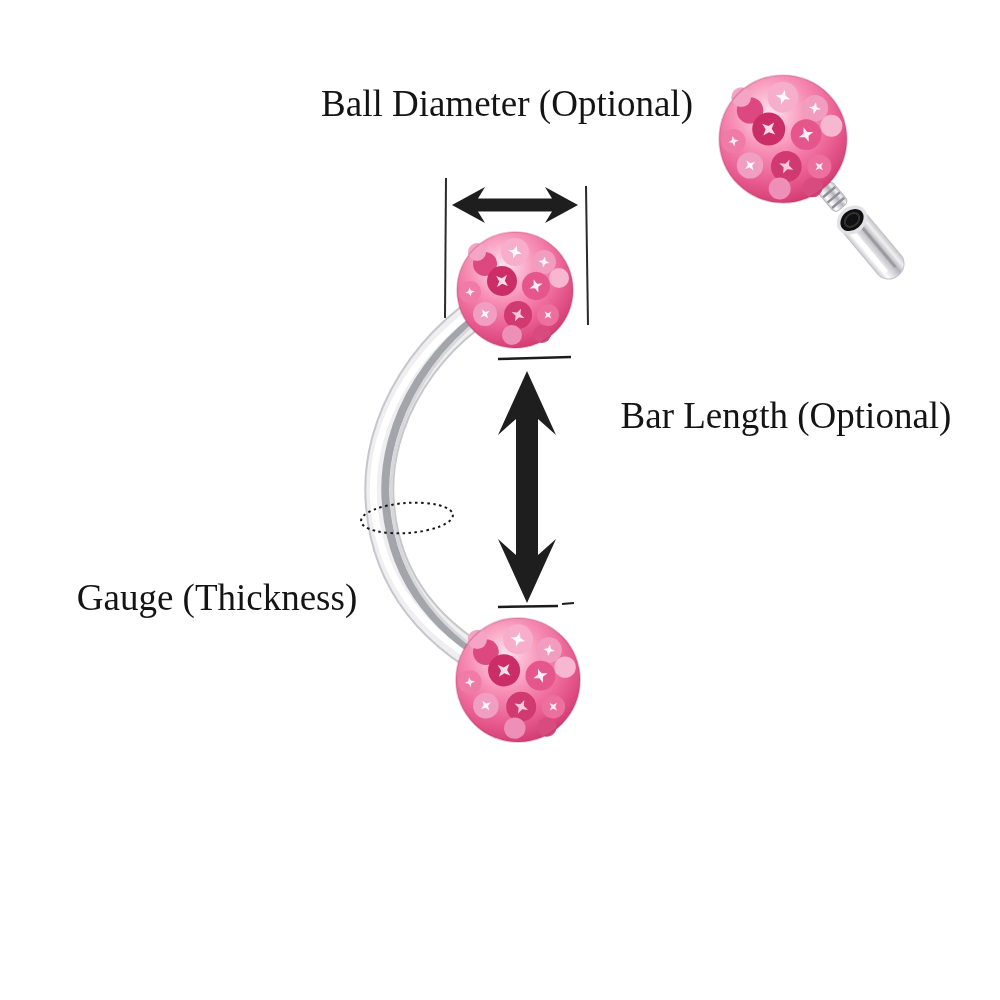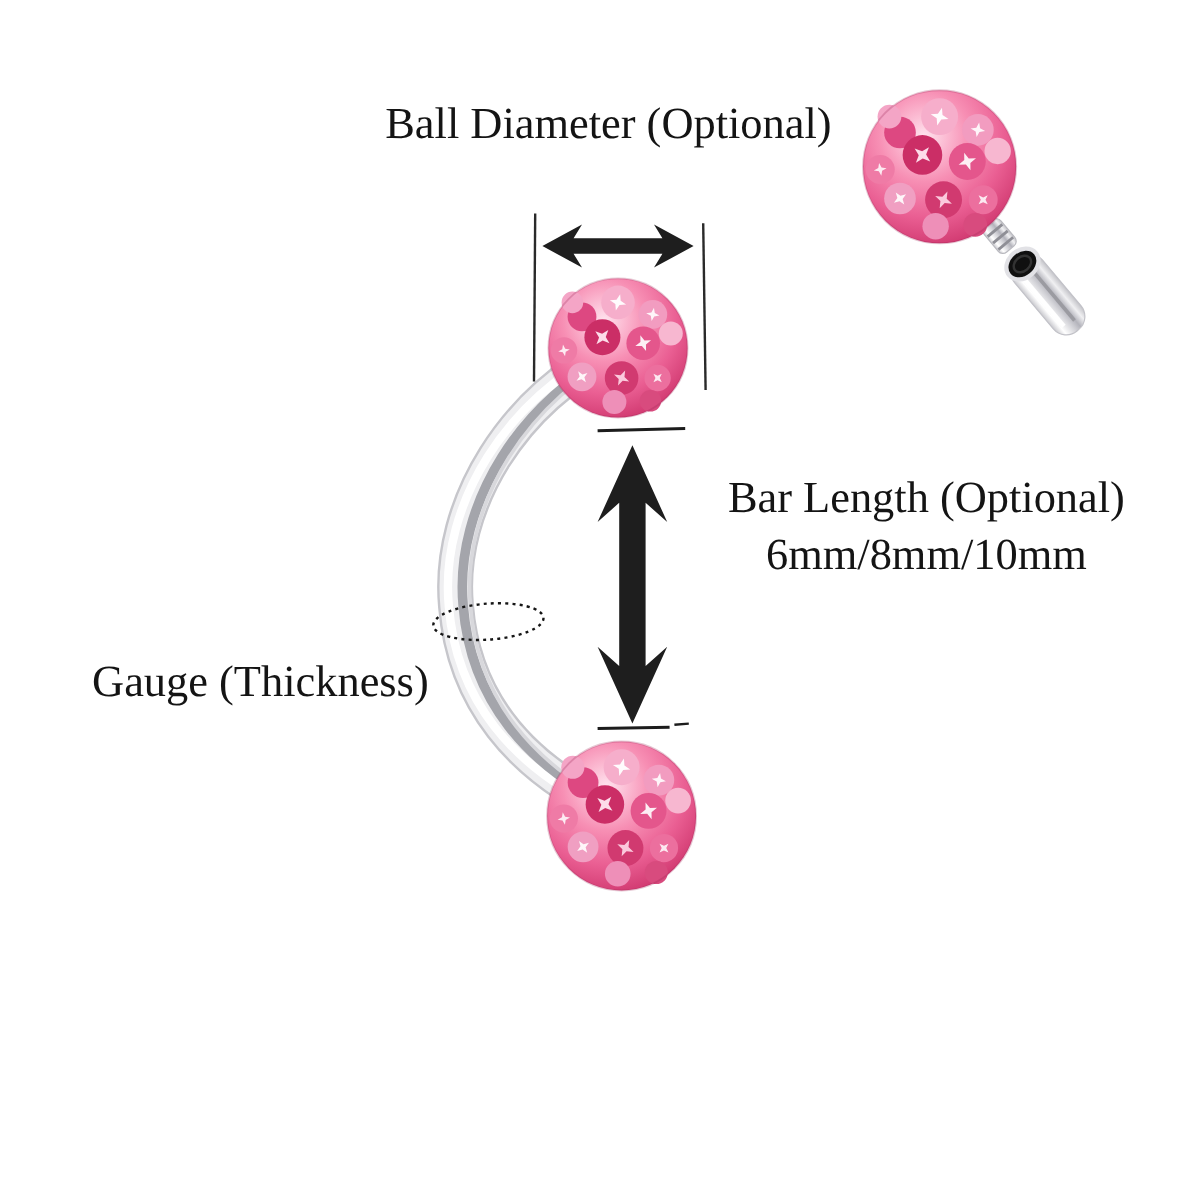--- a/index.html
+++ b/index.html
@@ -21,35 +21,34 @@
   .dim-label {
     position: absolute;
     text-align: center;
     font-size: 37px;
     line-height: 47px;
     color: #141414;
     white-space: nowrap;
   }
   .dim-label .line { display: block; }
   #ball-diameter-label { left: 257px; top: 80px;  width: 500px; }
-  #bar-length-label    { left: 572px; top: 392px; width: 400px; }
-  #gauge-label         { left: 17px;  top: 545px; width: 400px; }
+  #bar-length-label    { left: 586px; top: 392px; width: 400px; }
+  #gauge-label         { left: 17px;  top: 574px; width: 400px; }
 </style>
 </head>
 <body>
 
 <div class="canvas">
 
   <div class="dim-label" id="ball-diameter-label">
     <span class="line">Ball Diameter (Optional)</span>
   </div>
 
   <div class="dim-label" id="bar-length-label">
     <span class="line">Bar Length (Optional)</span>
-    <span class="line">6mm/8mm/10mm</span>
   </div>
 
   <div class="dim-label" id="gauge-label">
     <span class="line">Gauge (Thickness)</span>
   </div>
 
   <svg class="diagram-svg" viewBox="0 0 1000 1000">
     <defs>
       <radialGradient id="ballGrad" cx="0.40" cy="0.30" r="0.85">
         <stop offset="0" stop-color="#ffe3ee"></stop>

